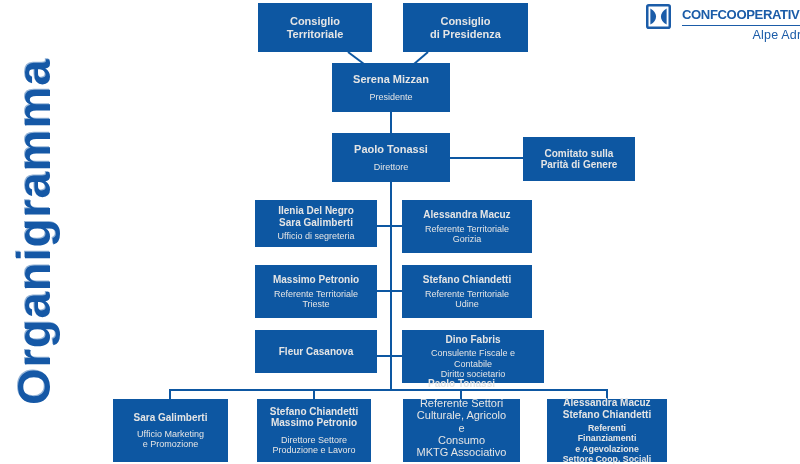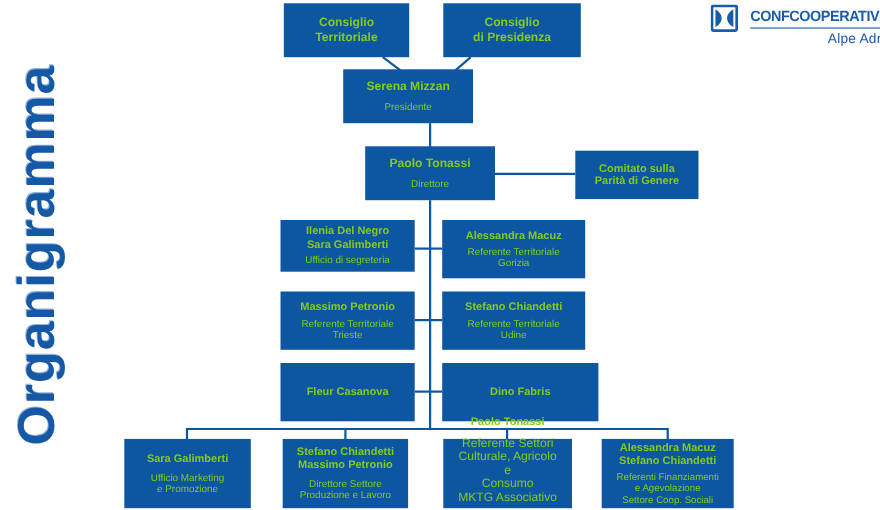--- a/index.html
+++ b/index.html
@@ -38,46 +38,46 @@
     color:var(--brand-blue);font-size:12.5px;font-weight:500;text-align:right;
     padding-top:2px;letter-spacing:.2px;
   }
 
   
   svg.connectors{position:absolute;left:0;top:0;}
   svg.connectors line{stroke:var(--box-blue);stroke-width:2;}
 
   
   .box{
-    position:absolute;background:var(--box-blue);color:#84cc16;
+    position:absolute;background:var(--box-blue);color:#e5e5e5;
     display:flex;flex-direction:column;align-items:center;justify-content:center;
     text-align:center;box-sizing:border-box;padding:1px 12px;
   }
   .box .names{font-weight:bold;font-size:10px;line-height:1.15;}
   .box .roles{font-size:9px;line-height:1.14;margin-top:3px;}
   .box.gap .roles{margin-top:6px;text-align:center;}
   .box.big .names{font-size:11px;}
 
   [data-box="consiglio-territoriale"]{left:258px;top:3px;width:114px;height:49px;}
   [data-box="consiglio-presidenza"]{left:403px;top:3px;width:125px;height:49px;}
-  [data-box="presidente"]{left:312px;top:63px;width:118px;height:49px;}
+  [data-box="presidente"]{left:332px;top:63px;width:118px;height:49px;}
   [data-box="direttore"]{left:332px;top:133px;width:118px;height:49px;}
   [data-box="comitato-parita"]{left:523px;top:137px;width:112px;height:44px;}
   [data-box="segreteria"]{left:255px;top:200px;width:122px;height:47px;}
   [data-box="referente-gorizia"]{left:402px;top:200px;width:130px;height:53px;}
   [data-box="referente-trieste"]{left:255px;top:265px;width:122px;height:53px;}
   [data-box="referente-udine"]{left:402px;top:265px;width:130px;height:53px;}
-  [data-box="consulente-legale"]{left:255px;top:330px;width:122px;height:53px;text-align:center;}
+  [data-box="consulente-legale"]{left:255px;top:330px;width:122px;height:43px;text-align:center;}
   [data-box="consulente-fiscale"]{left:402px;top:330px;width:142px;height:53px;}
   [data-box="marketing"]{left:113px;top:399px;width:115px;height:63px;}
   [data-box="settore-produzione-lavoro"]{left:257px;top:399px;width:114px;height:63px;}
   [data-box="settori-culturale"]{left:403px;top:399px;width:117px;height:63px;}
   [data-box="settori-culturale"] .roles{font-size:11px;line-height:1.12;margin-top:8px;}
   [data-box="finanziamenti-coop-sociali"]{left:547px;top:399px;width:120px;height:63px;}
-  [data-box="finanziamenti-coop-sociali"] .roles{font-size:8.8px;}
+  [data-box="finanziamenti-coop-sociali"] .roles{font-size:8.8px;font-weight:bold;}
 </style>
 </head>
 <body style="--box-blue: #0d57a2; --brand-blue: #1b5ca8; --title-blue: #1558a6;">
 
 <div class="stage">
 
   <div class="vtitle">Organigramma</div>
 
   <div class="logo">
     <div class="logo-row">
@@ -185,20 +185,25 @@
     </div>
   <div class="box" data-box="consulente-legale">
       <div class="names">
         <div>Fleur Casanova</div>
       </div>
     </div>
   <div class="box" data-box="consulente-fiscale">
       <div class="names">
         <div>Dino Fabris</div>
       </div>
+      <div class="roles">
+        <div>Consulente Fiscale e</div>
+        <div>Contabile</div>
+        <div>Diritto societario</div>
+      </div>
     </div>
   <div class="box gap" data-box="marketing">
       <div class="names">
         <div>Sara Galimberti</div>
       </div>
       <div class="roles">
         <div>Ufficio Marketing</div>
         <div>e Promozione</div>
       </div>
     </div>

